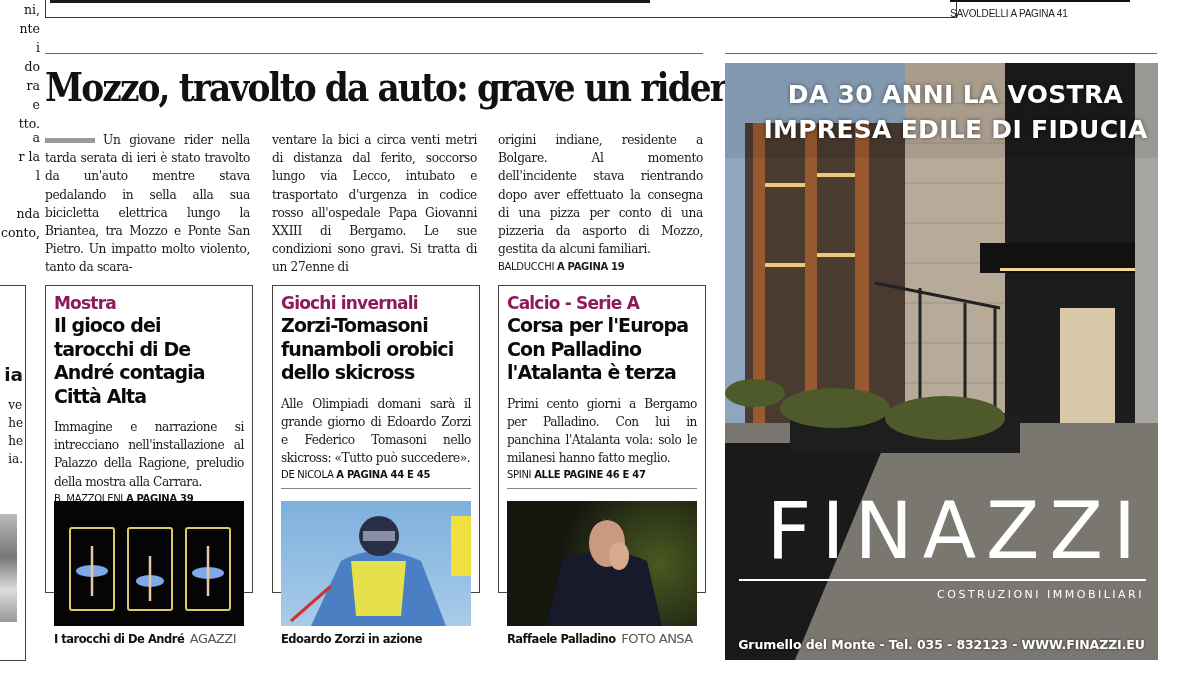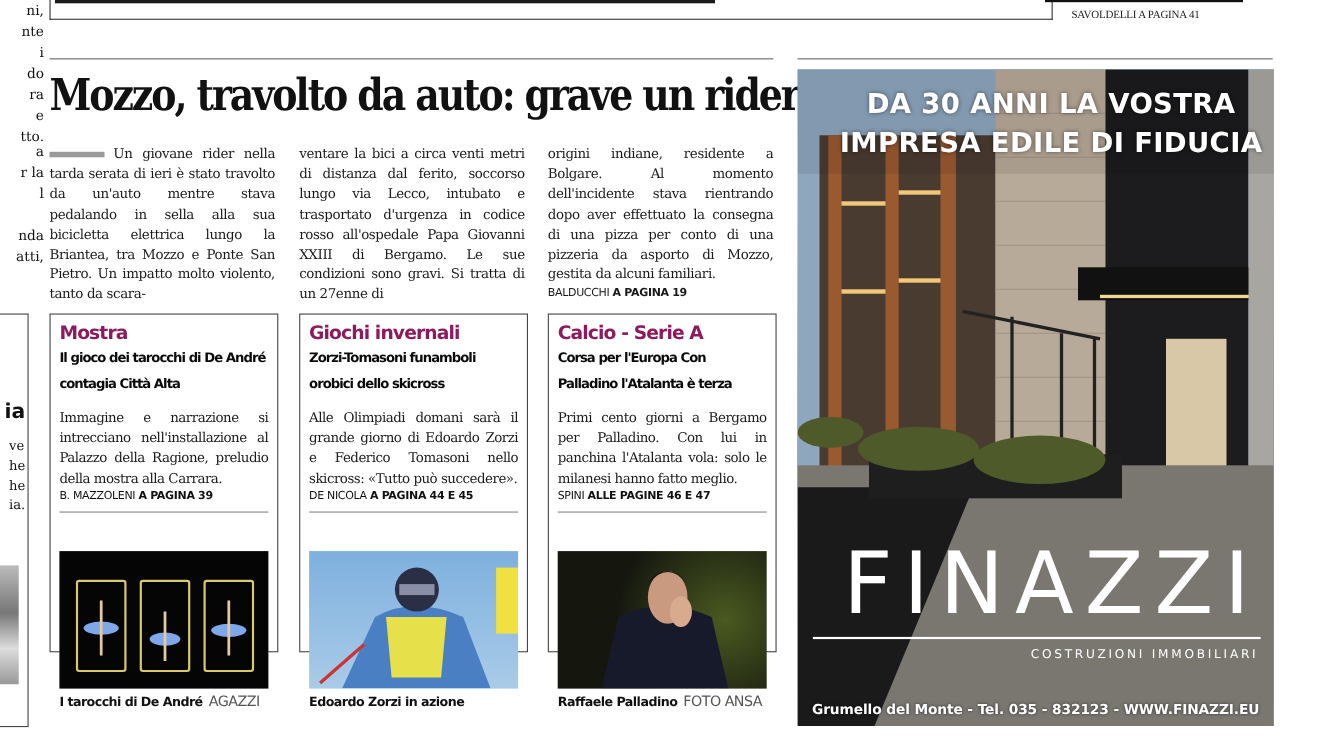--- a/index.html
+++ b/index.html
@@ -9,21 +9,21 @@
     font-family: "DejaVu Serif", serif;
   }
   .abs { position: absolute; }
 
   
   .top-box {
     left: 45px; top: -10px; width: 912px; height: 28px;
     border: 1px solid #333; border-top: none; box-sizing: border-box;
   }
   .top-box-strip { left: 50px; top: 0; width: 600px; height: 3px; background: #1a1a1a; }
-  .right-credit { left: 950px; top: 8px; font-family: Liberation Serif, serif; font-size: 10px; color: #222; letter-spacing: -0.2px; margin-left: 24px; }
+  .right-credit { left: 950px; top: 8px; font-family: Liberation Sans, sans-serif; font-size: 10px; color: #222; letter-spacing: -0.2px; }
   .right-top-bar { left: 950px; top: -4px; width: 180px; height: 6px; background: #111; }
 
   .left-col-frag { left: 0; width: 40px; overflow: hidden; font-size: 12.5px; line-height: 19px; text-align: right; }
   .left-col-frag div { white-space: nowrap; }
 
   .rule { height: 1px; background: #666; }
 
   h1.main-headline {
     position: absolute; left: 45px; top: 60px; margin: 0;
     font-family: "DejaVu Serif", serif; font-weight: bold;
@@ -42,21 +42,21 @@
 
   .card {
     position: absolute; top: 285px; width: 208px; height: 308px;
     border: 1px solid #444; box-sizing: border-box; padding: 7px 8px;
   }
   .card .kicker {
     font-family: "DejaVu Sans", sans-serif; font-weight: bold; font-size: 17px;
     color: #8c1a5c; line-height: 20px; letter-spacing: -0.8px;
   }
   .card .title {
-    font-family: "DejaVu Sans", sans-serif; font-weight: bold; font-size: 12px;
+    font-family: "DejaVu Sans", sans-serif; font-weight: bold; font-size: 19px;
     line-height: 23.5px; letter-spacing: -0.9px; color: #0a0a0a; margin-top: 1px;
   }
   .card .summary {
     margin-top: 10px; font-size: 12.2px; line-height: 18.2px; letter-spacing: -0.45px;
     text-align: justify; color: #1a1a1a;
   }
   .card .byline { margin-top: 2px; }
   .card .sep { height: 1px; background: #888; margin-top: 8px; }
   .card .photo { position: absolute; left: 8px; top: 215px; width: 190px; height: 125px; overflow: hidden; }
   .card .caption {
@@ -113,21 +113,21 @@
   <div>ra</div>
   <div>e</div>
   <div>tto.</div>
 </div>
 <div class="abs left-col-frag" style="top:128px;">
   <div>a</div>
   <div>r la</div>
   <div>l</div>
   <div>&nbsp;</div>
   <div>nda</div>
-  <div>atti,</div>
+  <div>conto,</div>
 </div>
 
 <div class="abs rule" style="left:45px; top:53px; width:658px;"></div>
 <div class="abs rule" style="left:725px; top:53px; width:432px;"></div>
 
 <h1 class="main-headline">Mozzo, travolto da auto: grave un rider</h1>
 
 <div class="body-col" style="left:45px;">
   <span class="lead-bar"></span><span>Un giovane rider nella tarda serata di ieri è stato travolto da un'auto mentre stava pedalando in sella alla sua bicicletta elettrica lungo la Briantea, tra Mozzo e Ponte San Pietro. Un impatto molto violento, tanto da scara-</span>
 </div>

